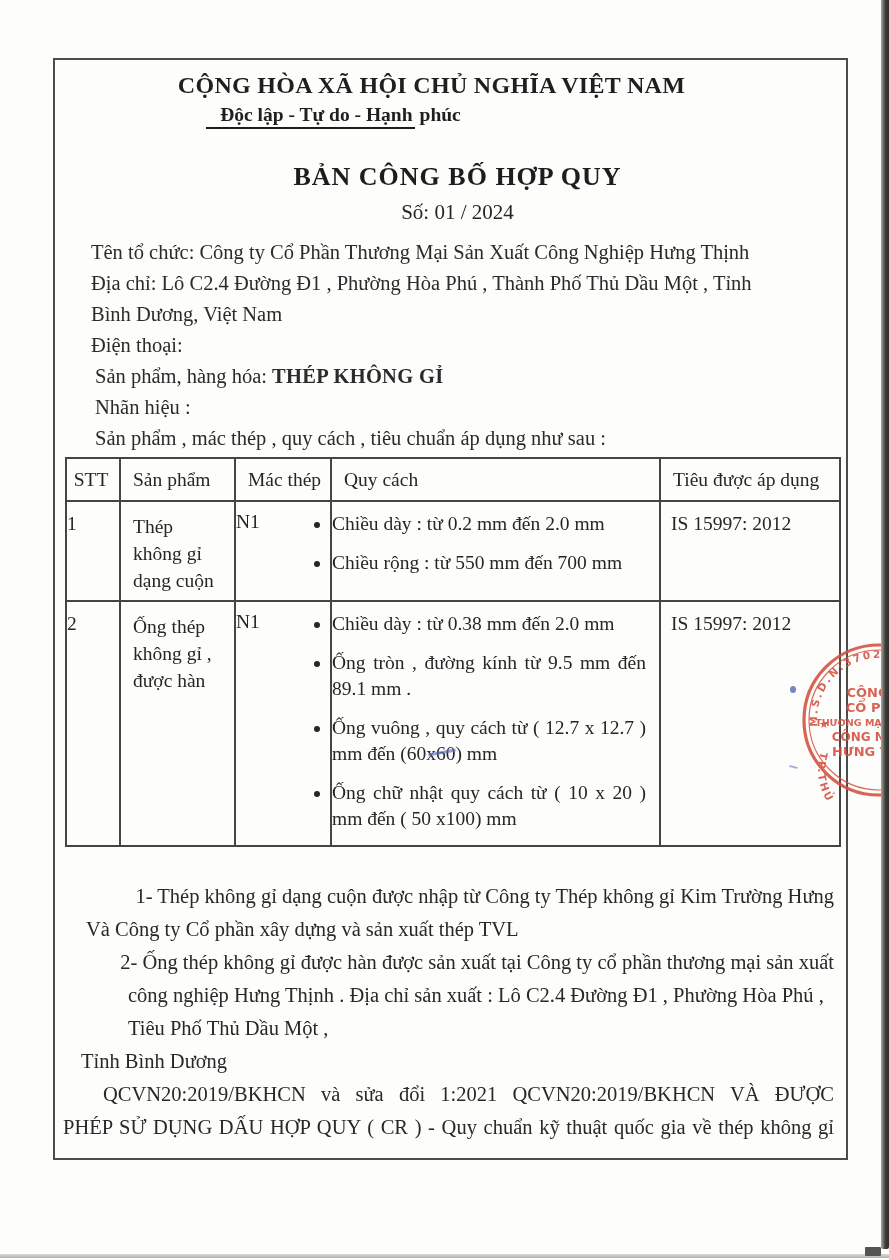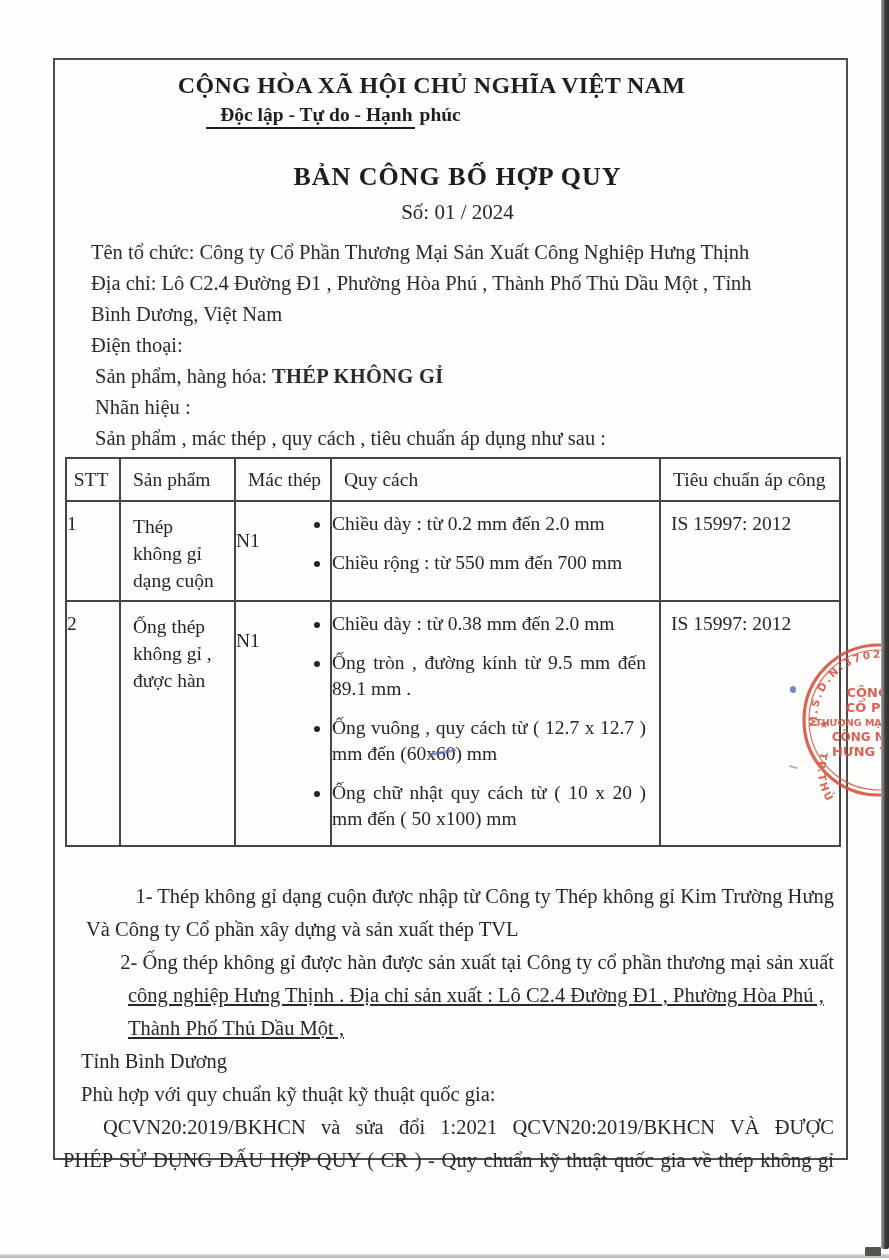--- a/index.html
+++ b/index.html
@@ -75,32 +75,32 @@
     text-align:left;
   }
   table.spec th { padding:10px 8px 9px 12px; white-space:nowrap; overflow:hidden; }
   col.c-stt { width:54px; }
   col.c-sp  { width:115px; }
   col.c-mt  { width:96px; }
   col.c-qc  { width:329px; }
   col.c-tc  { width:180px; }
   .cell-stt { text-align:center; padding-top:11px; }
   .cell-sp  { padding:11px 10px 6px 12px; text-align:justify; line-height:27px;margin-top:12px; }
-  .cell-mt  { text-align:center; padding-top:28px;margin-left:8px; }
+  .cell-mt  { text-align:center; padding-top:9px;margin-left:8px; }
   .cell-tc  { padding:11px 4px 6px 10px; }
   .cell-qc ul { margin:9px 13px 6px 0; }
   .cell-qc li {
     margin-bottom:13px; line-height:26px;
     text-align:justify;
   }
   
   .notes { margin-top:33px; font-size:20.5px; line-height:33px; color:#282828; }
   .n-ind1 { margin-left:8px;text-align:right; }
   .n-ind2 { margin-left:5px; }
-  .n-ind3 { margin-left:47px;text-decoration:underline; }
+  .n-ind3 { margin-left:47px; }
   .n-just {
     margin-left:22px;
     text-align:justify; text-align-last:justify;
   }
   .n-just-wide {
     margin-left:-18px;
     text-align:justify; text-align-last:justify;
   }
   
   .stamp {
@@ -172,21 +172,21 @@
           <col class="c-mt">
           <col class="c-qc">
           <col class="c-tc">
       </colgroup>
       <tbody>
           <tr>
         <th style="text-align:center; padding-left:4px;border-radius:8px;">STT</th>
         <th>Sản phẩm</th>
         <th>Mác thép</th>
         <th>Quy cách</th>
-        <th>Tiêu chuẩn áp công</th>
+        <th>Tiêu được áp dụng</th>
       </tr>
       <tr>
         <td class="cell-stt">1</td>
         <td class="cell-sp">Thép không gỉ dạng cuộn</td>
         <td class="cell-mt">N1</td>
         <td class="cell-qc">
           <ul>
             <li>Chiều dày : từ 0.2 mm đến 2.0 mm</li>
             <li>Chiều rộng : từ 550 mm đến 700 mm</li>
           </ul>
@@ -208,23 +208,22 @@
         <td class="cell-tc">IS 15997: 2012</td>
       </tr>
     </tbody>
       </table>
 
     <div class="notes">
       <div class="n-ind1">1-  Thép không gỉ dạng cuộn được nhập từ Công ty Thép không gỉ Kim Trường Hưng</div>
       <div class="n-ind2">Và Công ty Cổ phần xây dựng và sản xuất thép TVL</div>
       <div class="n-ind1">2-  Ống thép không gỉ được hàn được sản xuất tại Công ty cổ phần thương mại sản xuất</div>
       <div class="n-ind3">công nghiệp Hưng Thịnh . Địa chỉ sản xuất : Lô C2.4 Đường Đ1 , Phường Hòa Phú ,</div>
-      <div class="n-ind3">Thành Phố Thủ Dầu Một ,</div>
+      <div class="n-ind3">Tiêu Phố Thủ Dầu Một ,</div>
       <div>Tỉnh Bình Dương</div>
-      <div>Phù hợp với quy chuẩn kỹ thuật kỹ thuật quốc gia:</div>
       <div class="n-just">QCVN20:2019/BKHCN và sửa đổi 1:2021 QCVN20:2019/BKHCN VÀ ĐƯỢC</div>
       <div class="n-just-wide">PHÉP SỬ DỤNG DẤU HỢP QUY ( CR ) -  Quy chuẩn kỹ thuật quốc gia về thép không gỉ</div>
     </div>
 
   </div>
 
   <svg class="stamp" viewBox="-80 -80 160 160">
     <defs>
       <path id="arcTop" d="M -61 11 A 62 62 0 1 1 61 11" fill="none"></path>
       <path id="arcBottom" d="M -56 25 A 61 61 0 1 0 56 25" fill="none"></path>

